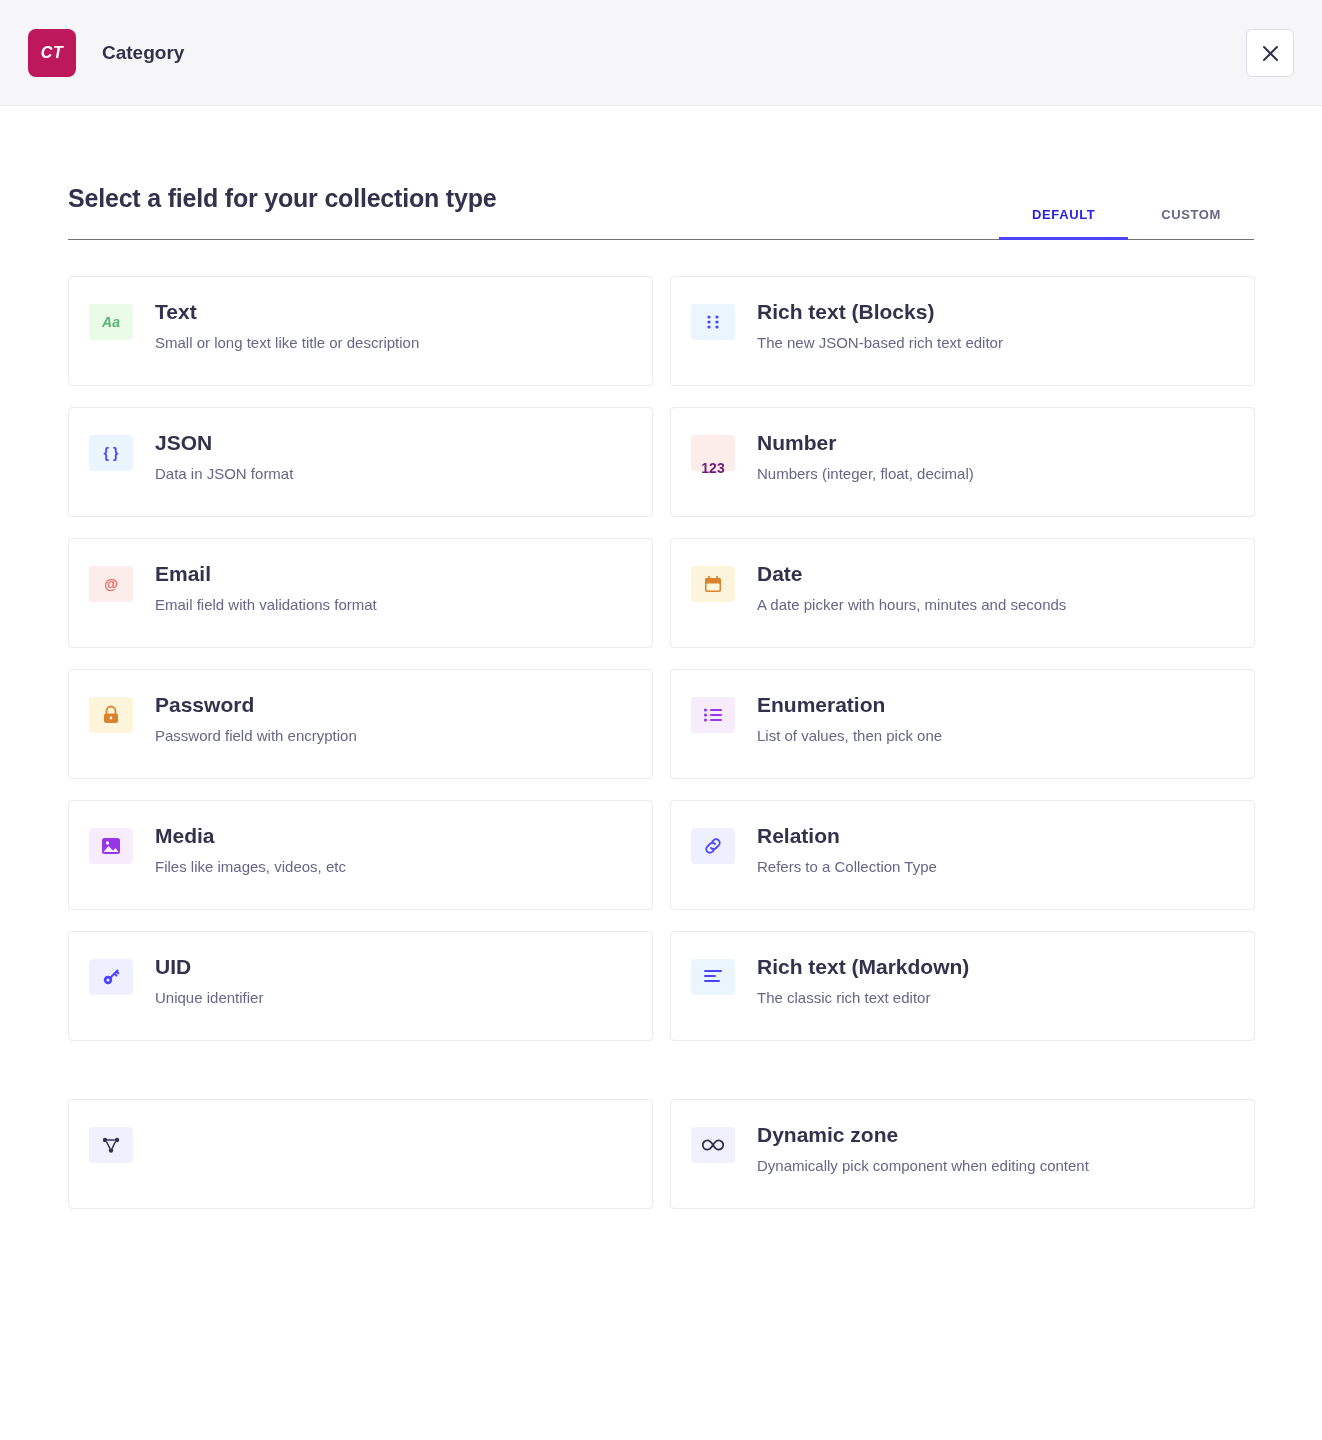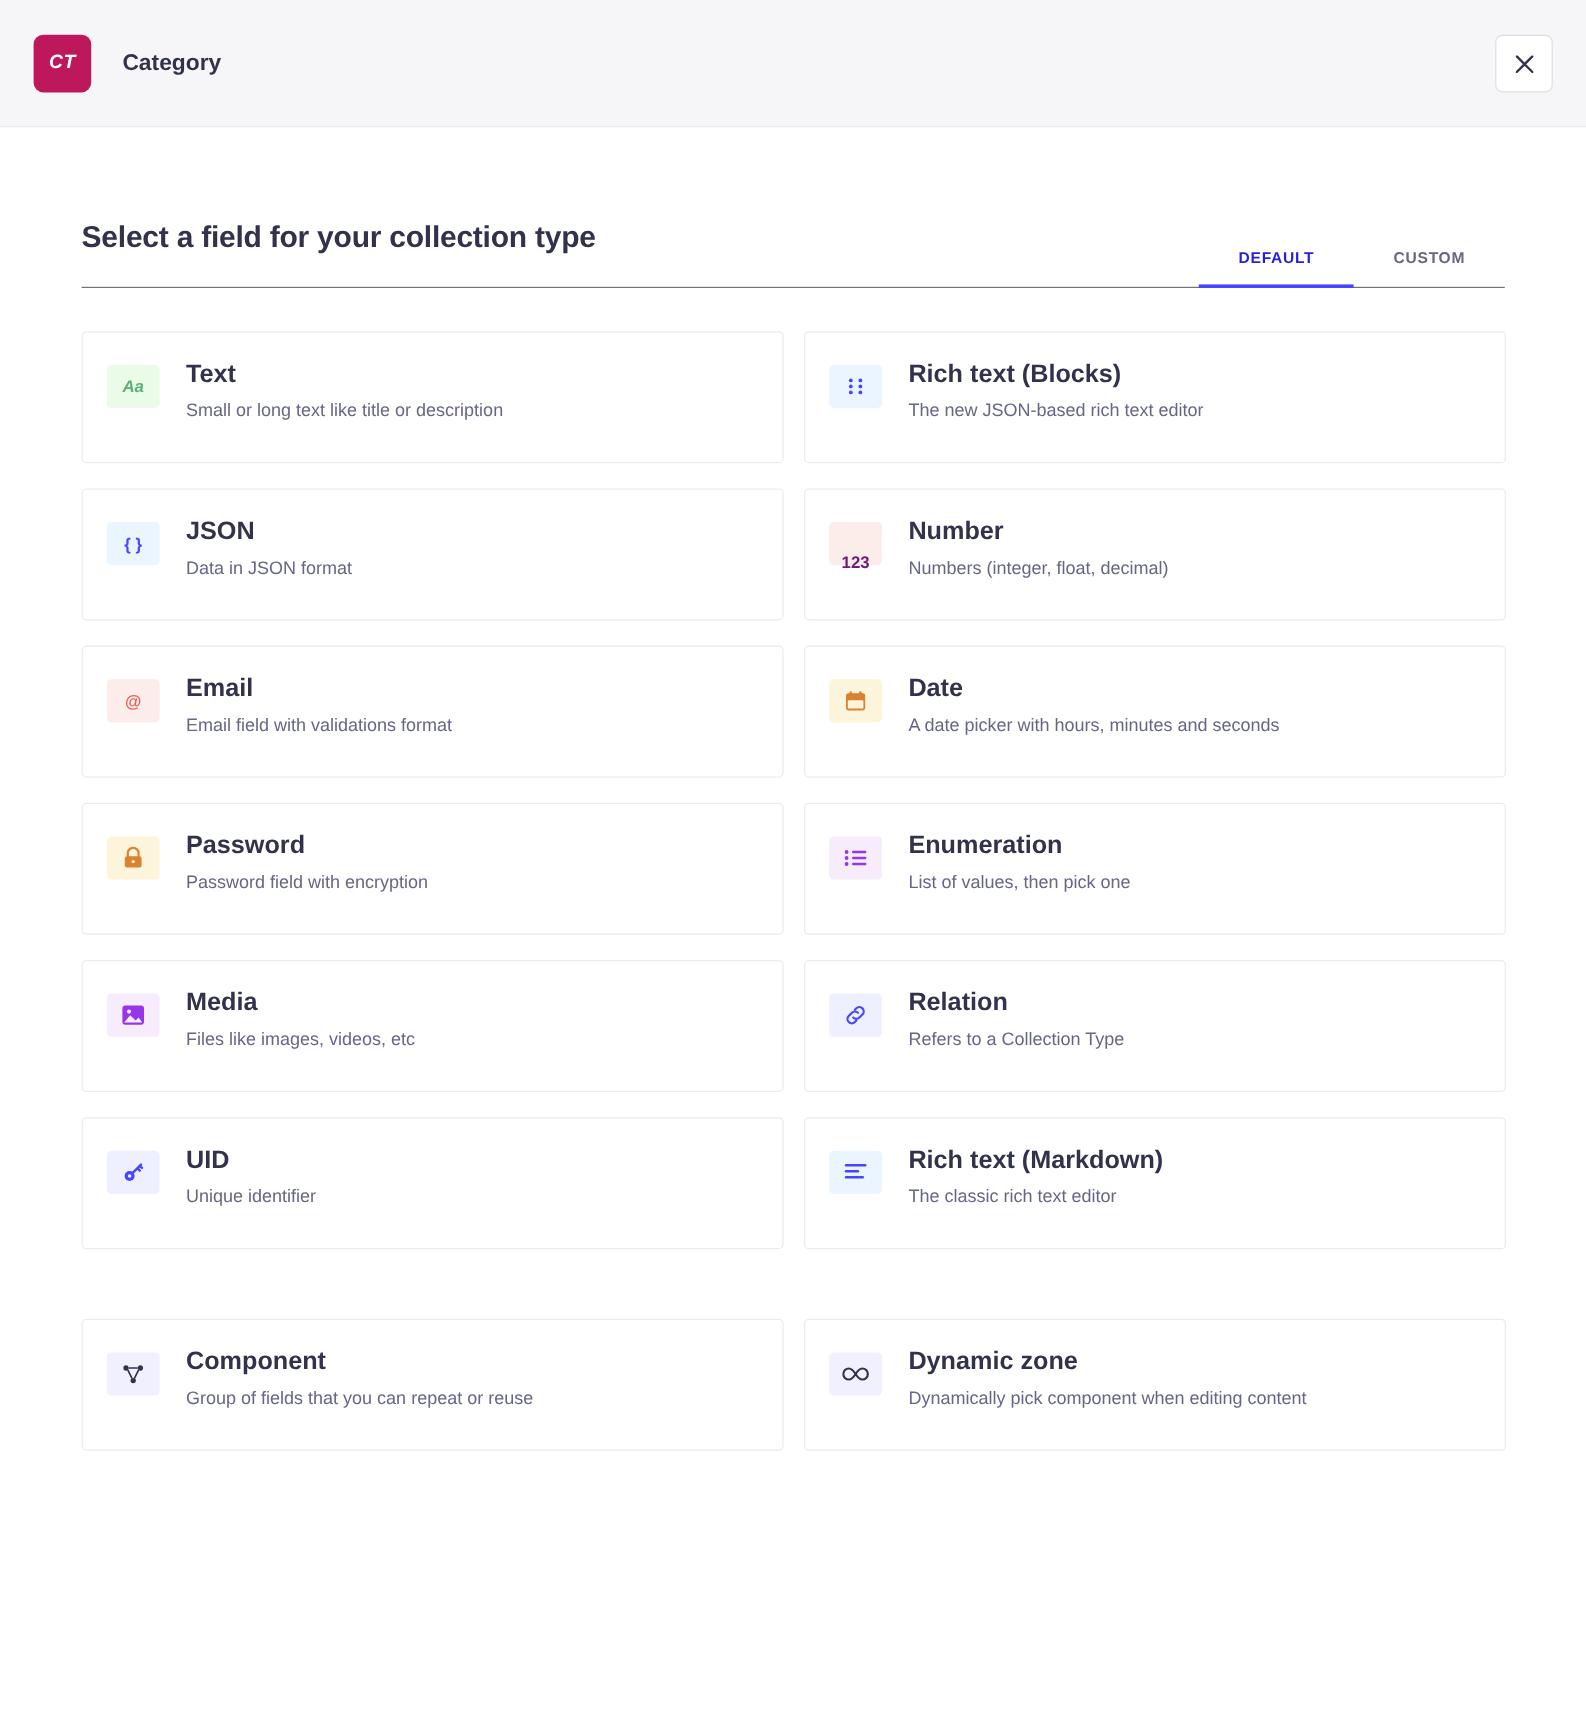--- a/index.html
+++ b/index.html
@@ -336,24 +336,20 @@
   <div class="grid-bottom" id="advanced-grid">
       <div class="field-card">
         <div class="icon-box" style="background: rgb(240, 240, 255);">
           <svg width="20" height="20" viewBox="0 0 20 20">
             <circle cx="4" cy="5" r="2.2" fill="#32324d"></circle>
             <circle cx="16" cy="5" r="2.2" fill="#32324d"></circle>
             <circle cx="10" cy="15.5" r="2.2" fill="#32324d"></circle>
             <path d="M5.5 6.6 L9 13.6 M14.5 6.6 L11 13.6 M6.2 5 L13.8 5" stroke="#32324d" stroke-width="1.4"></path>
           </svg>
         </div>
-        <div class="field-text">
-          <div class="field-name">Component</div>
-          <div class="field-desc">Group of fields that you can repeat or reuse</div>
-        </div>
       </div>
       <div class="field-card">
         <div class="icon-box" style="background: rgb(240, 240, 255);">
           <svg width="24" height="14" viewBox="0 0 24 14">
             <path d="M12 7c-2-3.2-3.4-4.6-5.6-4.6A4.6 4.6 0 0 0 1.8 7a4.6 4.6 0 0 0 4.6 4.6C8.6 11.6 10 10.2 12 7c2-3.2 3.4-4.6 5.6-4.6A4.6 4.6 0 0 1 22.2 7a4.6 4.6 0 0 1-4.6 4.6C15.4 11.6 14 10.2 12 7Z" stroke="#32324d" fill="none" stroke-width="1.8" stroke-linecap="round" stroke-linejoin="round"></path>
           </svg>
         </div>
         <div class="field-text">
           <div class="field-name">Dynamic zone</div>
           <div class="field-desc">Dynamically pick component when editing content</div>

